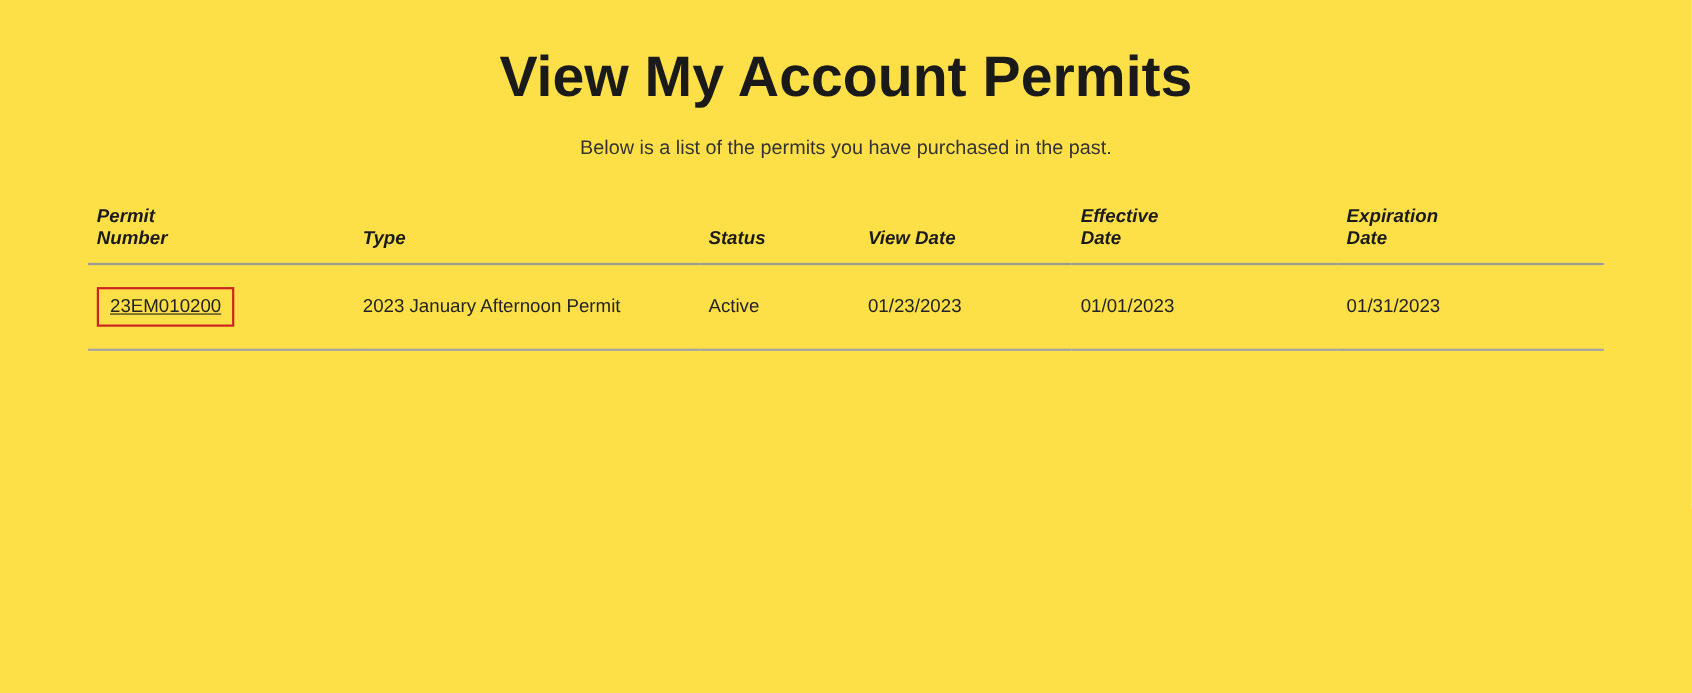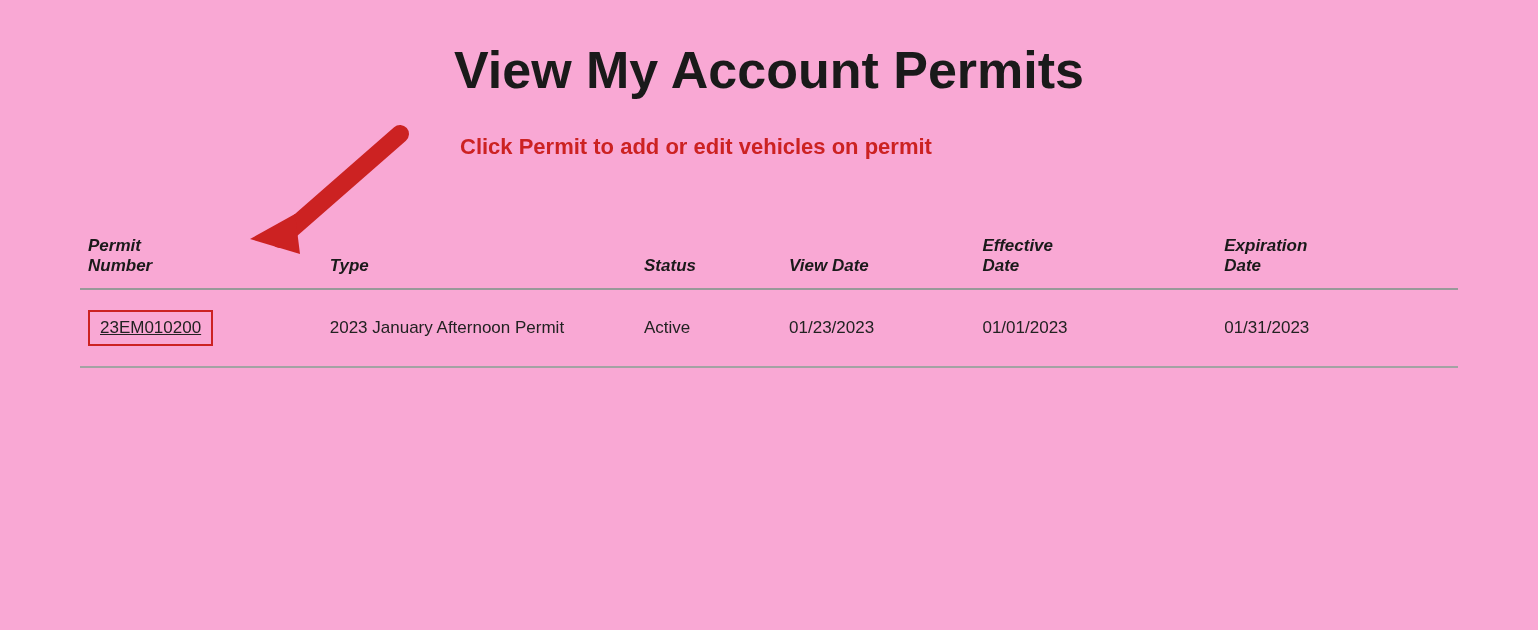--- a/index.html
+++ b/index.html
@@ -13,21 +13,21 @@
       font-family: -apple-system, BlinkMacSystemFont, 'Segoe UI', Arial, sans-serif;
       min-height: 630px;
       display: flex;
       align-items: flex-start;
       justify-content: center;
     }
 
     .page-container {
       width: 1538px;
       min-height: 630px;
-      background-color: #f9a8d4;
+      background-color: #fde047;
       padding: 40px 80px;
     }
 
     .page-title {
       text-align: center;
       font-size: 52px;
       font-weight: 800;
       color: #1a1a1a;
       margin-bottom: 24px;
     }
@@ -108,42 +108,22 @@
       top: 0px;
     }
   </style>
 </head>
 <body>
 
 <div class="page-container">
 
   <h1 class="page-title">View My Account Permits</h1>
 
+  <p class="subtitle">Below is a list of the permits you have purchased in the past.</p>
 
-  <div class="instruction-row">
-
-    <div class="arrow-wrapper">
-      <svg width="180" height="140" viewBox="0 0 180 140">
-
-        <defs>
-          <marker id="arrowhead" markerWidth="10" markerHeight="10" refX="3" refY="5" orient="auto">
-            <polygon points="0 0, 10 5, 0 10" fill="#cc2222"></polygon>
-          </marker>
-        </defs>
-
-        <line x1="160" y1="10" x2="40" y2="115" stroke="#cc2222" stroke-width="18" stroke-linecap="round" marker-end="url(#arrowhead-triangle)"></line>
-
-        <polygon points="10,115 55,90 60,130" fill="#cc2222"></polygon>
-      </svg>
-    </div>
-
-    <div class="instruction-text-block">
-      <span class="instruction-text">Click Permit to add or edit vehicles on permit</span>
-    </div>
-  </div>
 
   <div class="table-section">
     <table class="permits-table">
       <thead>
         <tr>
           <th>Permit<br>Number</th>
           <th style="width:260px;">Type</th>
           <th style="width:120px;">Status</th>
           <th style="width:160px;">View Date</th>
           <th style="width:200px;">Effective<br>Date</th>

